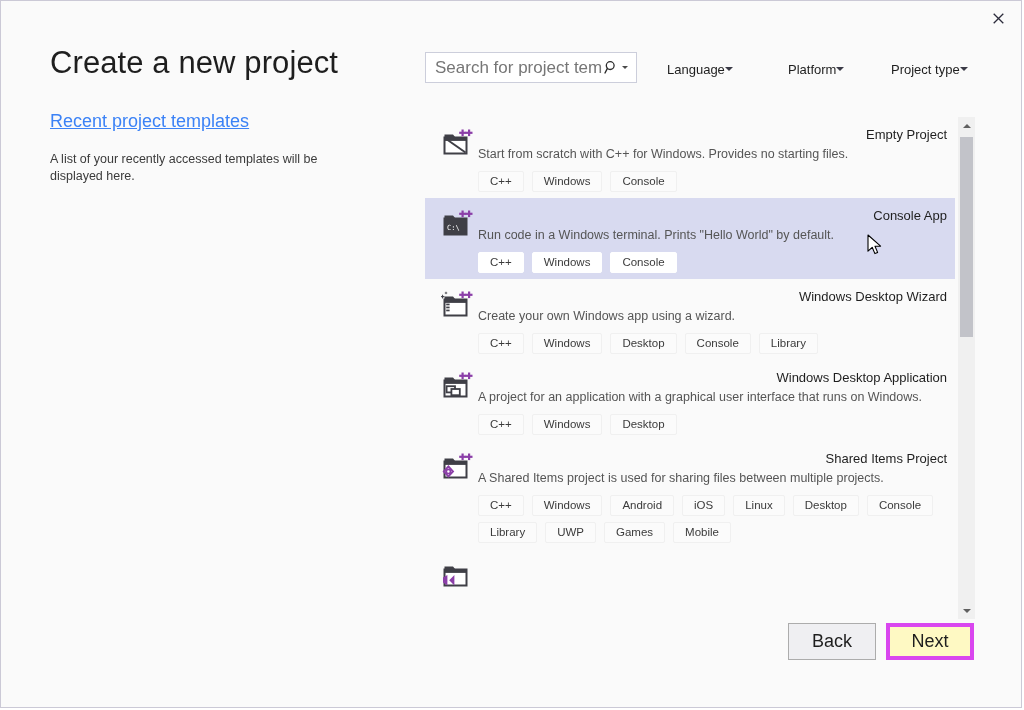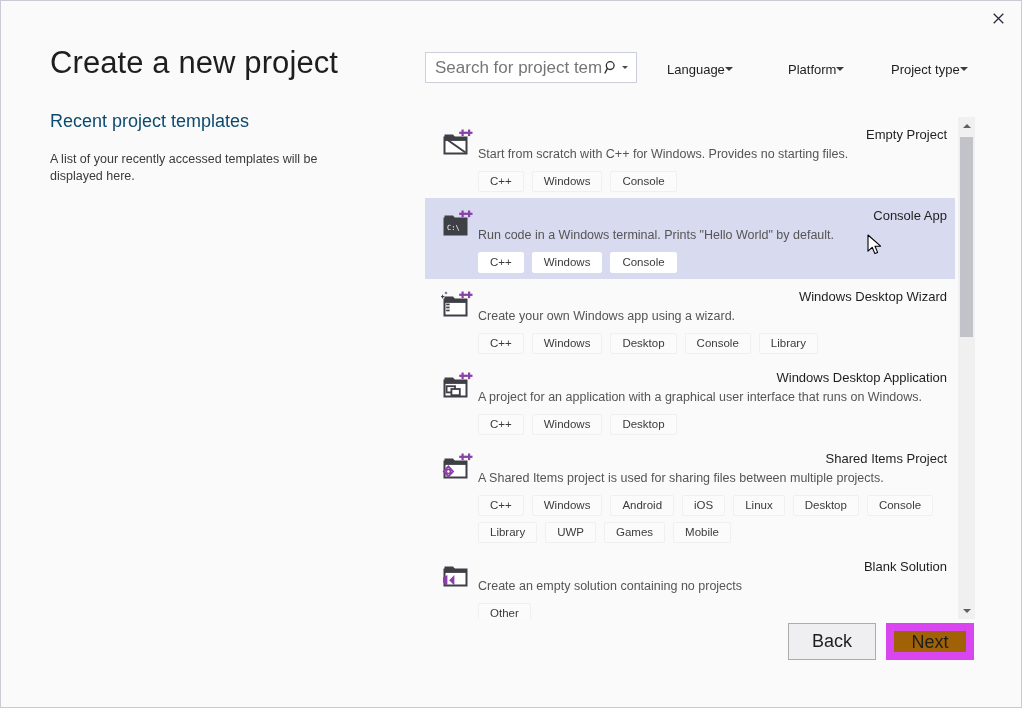--- a/index.html
+++ b/index.html
@@ -31,21 +31,21 @@
   #close-btn svg { display:block; }
 
   
   #page-title {
     position: absolute; left: 49px; top: 44px;
     font-size: 31px; font-weight: 400; color: #1e1e1e;
     letter-spacing: .1px; white-space: nowrap;
   }
   #recent-heading {
     position: absolute; left: 49px; top: 110px;
-    font-size: 18px; color: #0c4a6e; white-space: nowrap;
+    font-size: 18px; color: #3b82f6; white-space: nowrap; text-decoration: underline;
   }
   #recent-empty {
     position: absolute; left: 49px; top: 150px;
     width: 280px;
     font-size: 12.5px; color: #3b3b3b; line-height: 17px;
   }
 
   
   #search-box {
     position: absolute; left: 424px; top: 51px;
@@ -158,21 +158,21 @@
     position: absolute; top: 622px;
     width: 88px; height: 37px;
     font-family: "Liberation Sans", sans-serif;
     font-size: 18px; color: #1e1e1e;
     background: #efeff2;
     border: 1px solid #acacac;
     box-sizing: border-box;
     cursor: default;
   }
   #btn-back { left: 787px; }
-  #btn-next { left: 885px; border: 8px solid #d946ef; background: #a16207; }
+  #btn-next { left: 885px; border: 4px solid #d946ef; background: #fef9c3; }
 
   
   #cursor { position: absolute; left: 866px; top: 233px; pointer-events: none; }
 </style>
 </head>
 <body>
 
 <div id="dialog">
 
   <div id="titlebar">
@@ -353,27 +353,20 @@
       <div class="tpl-row">
         <div class="tpl-icon"><svg width="32" height="32" viewBox="0 0 32 32">
             <rect x="3.5" y="9.5" width="22" height="16" fill="#ffffff" stroke="#3f3f46" stroke-width="2"></rect>
             <path d="M3.5 9.5 L3.5 6.5 L12 6.5 L14.5 9.5 Z" fill="#3f3f46"></path>
             <rect x="3.5" y="9.5" width="22" height="3.4" fill="#3f3f46"></rect>
             <g fill="#8b3fa8" transform="translate(2.0,15.0)">
               <path d="M0 2.4 L0 7.6 L4.4 10.4 L4.4 0 Z"></path>
               <path d="M11.4 0 L11.4 10.4 L6.2 5.2 Z"></path>
             </g>
           </svg></div>
-        <div class="tpl-body">
-          <div class="tpl-name">Blank Solution</div>
-          <div class="tpl-desc">Create an empty solution containing no projects</div>
-          <div class="tpl-tags">
-            <span class="tag">Other</span>
-          </div>
-        </div>
       </div>
     </div>
 
   <div id="scrollbar">
     <div id="sb-up">
         <span class="sb-arrow-up"></span>
       </div>
     <div id="sb-thumb"></div>
     <div id="sb-down">
         <span class="sb-arrow-down"></span>

